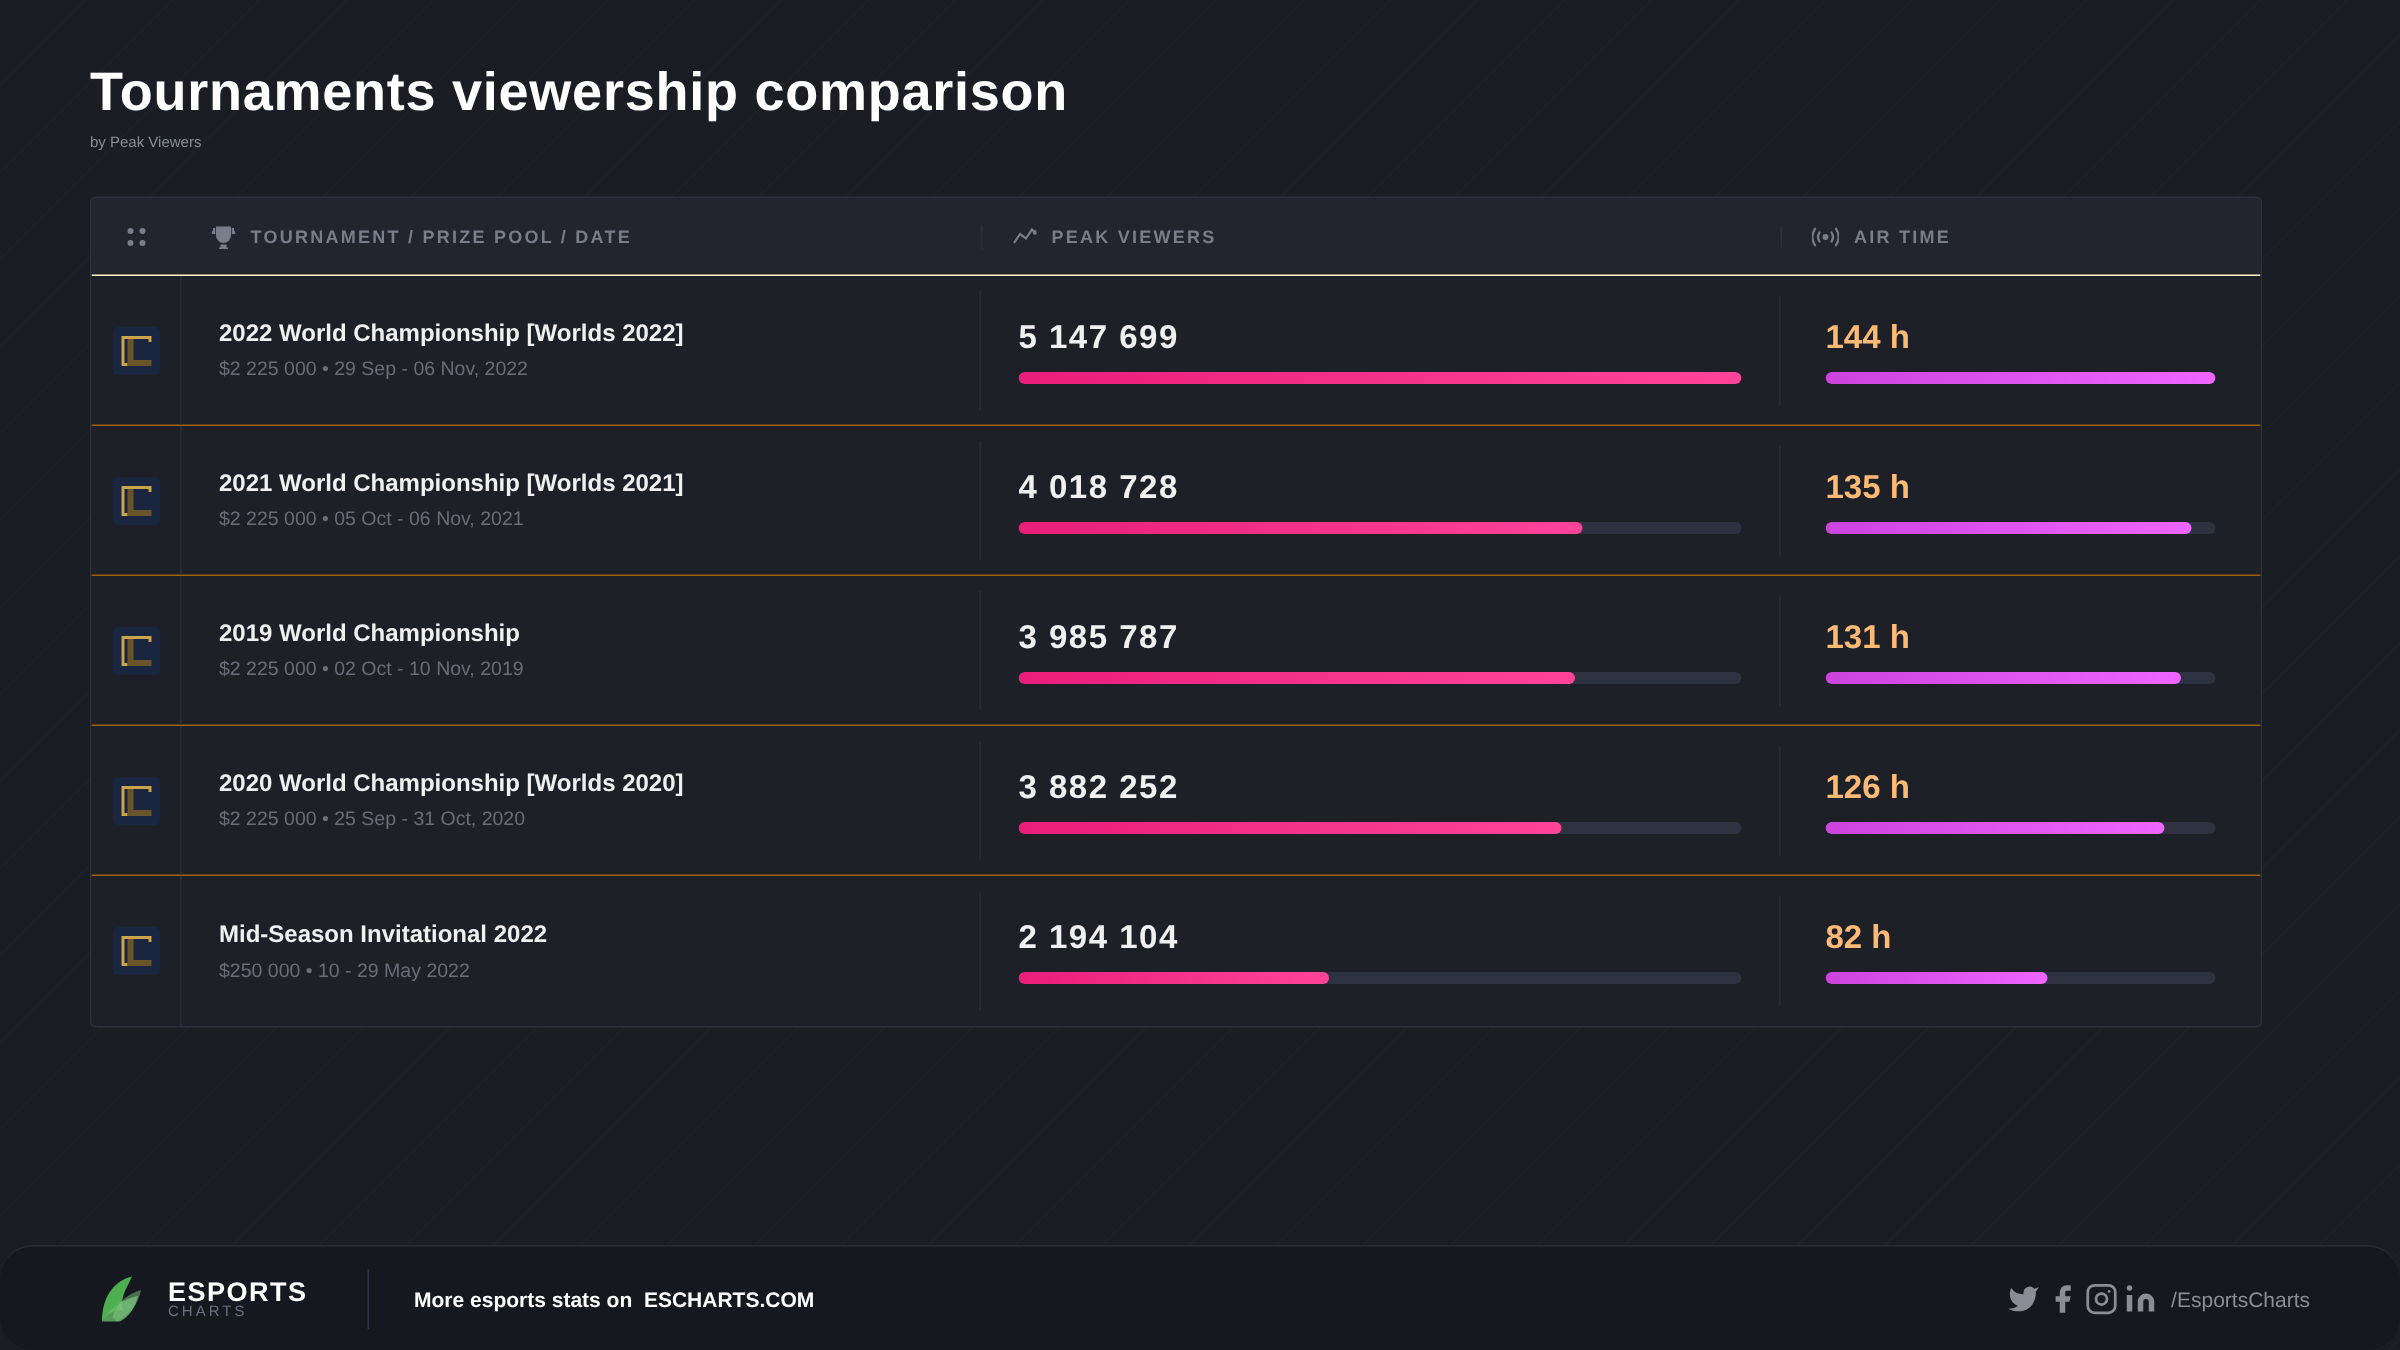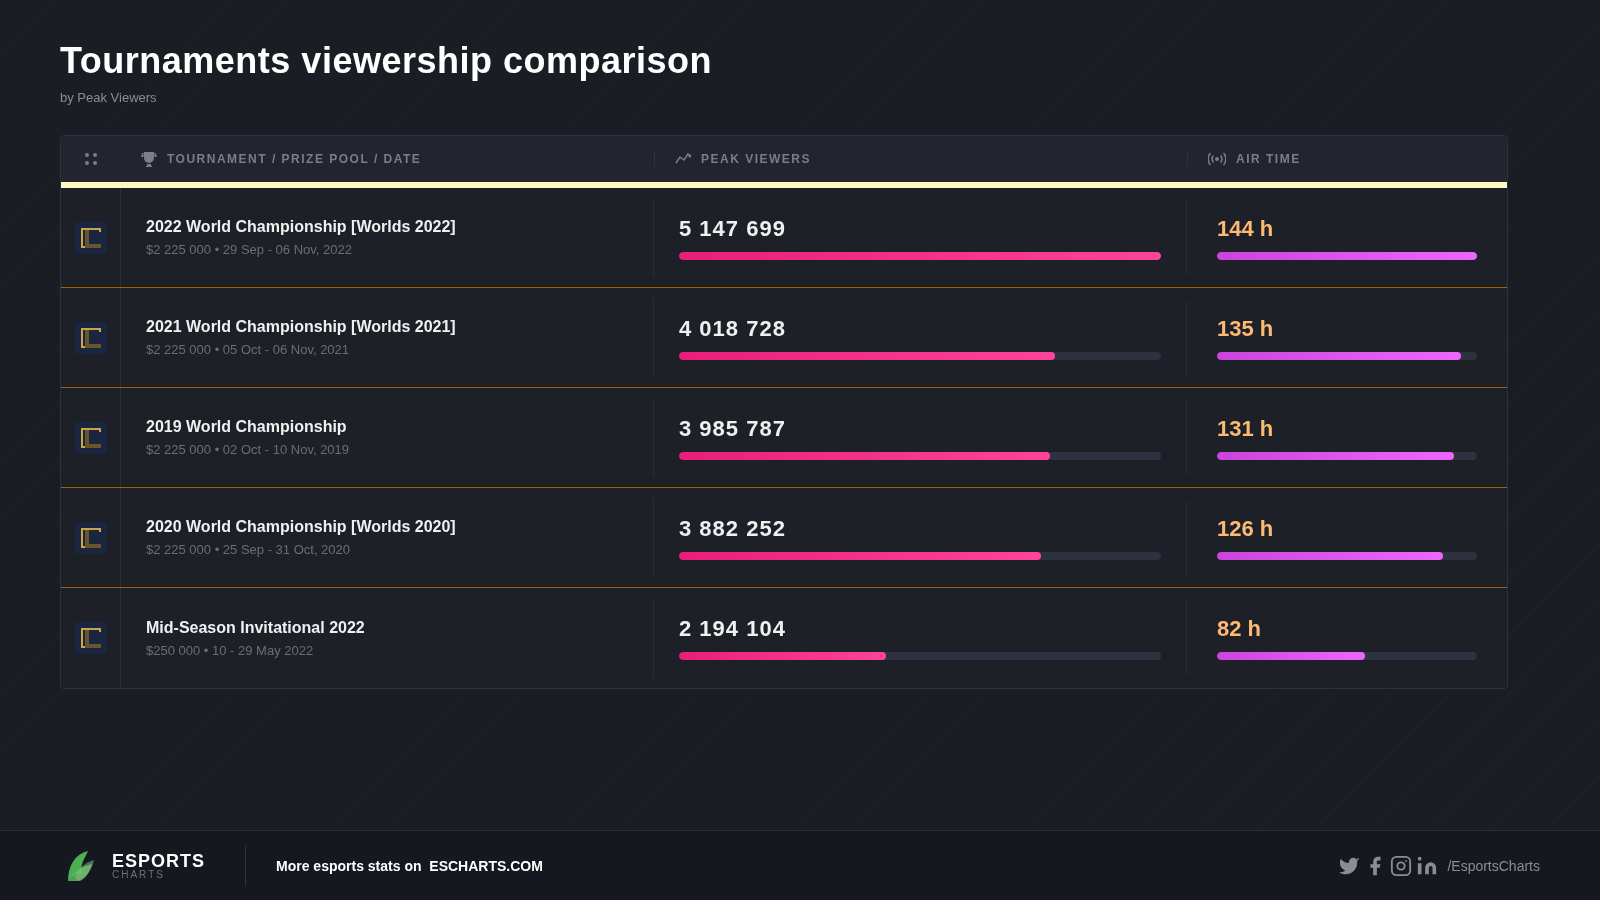--- a/index.html
+++ b/index.html
@@ -37,37 +37,37 @@
 
     .page-title {
       font-size: 36px;
       font-weight: 700;
       color: #ffffff;
       letter-spacing: 0.5px;
       margin-bottom: 8px;
     }
 
     .page-subtitle {
-      font-size: 13px;
+      font-size: 10px;
       color: #8a8d96;
       margin-bottom: 30px;
     }
 
     
     .table-container {
       border: 1px solid #2e3140;
       border-radius: 4px;
       overflow: hidden;
     }
 
     .table-header {
       display: grid;
       grid-template-columns: 60px 1fr 1fr 320px;
       background: #22252e;
-      border-bottom: 6px solid #fef9c3;
+      border-bottom: 1px solid #fef9c3;
       height: 52px;
       align-items: center;
     }
 
     .th-icon {
       display: flex;
       align-items: center;
       justify-content: center;
       padding: 0 10px;
     }
@@ -196,20 +196,21 @@
       position: absolute;
       bottom: 0;
       left: 0;
       right: 0;
       height: 70px;
       background: #16181f;
       display: flex;
       align-items: center;
       padding: 0 60px;
       border-top: 1px solid #2a2d38;
+      border-radius: 22px;
     }
 
     .footer-logo {
       display: flex;
       align-items: center;
       gap: 12px;
       margin-right: 40px;
     }
 
     .logo-icon {

